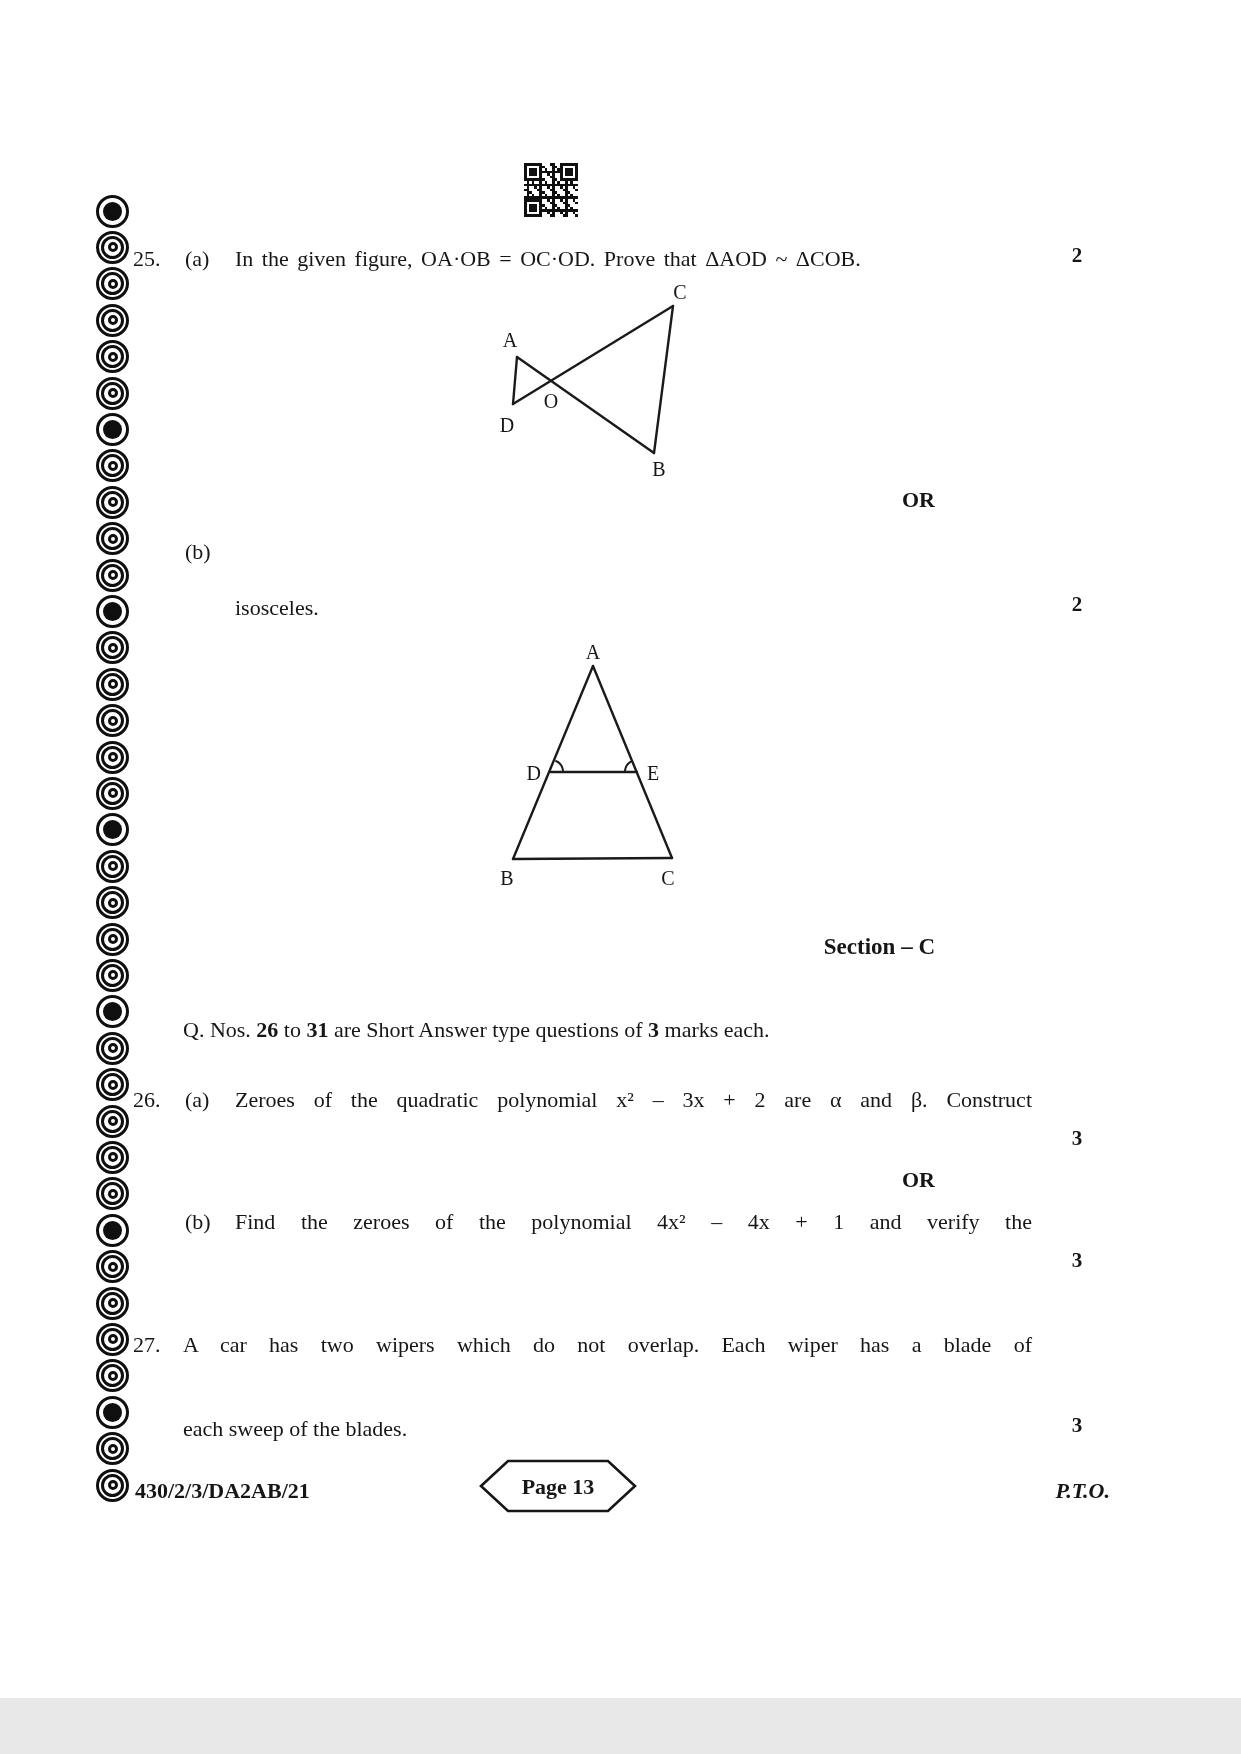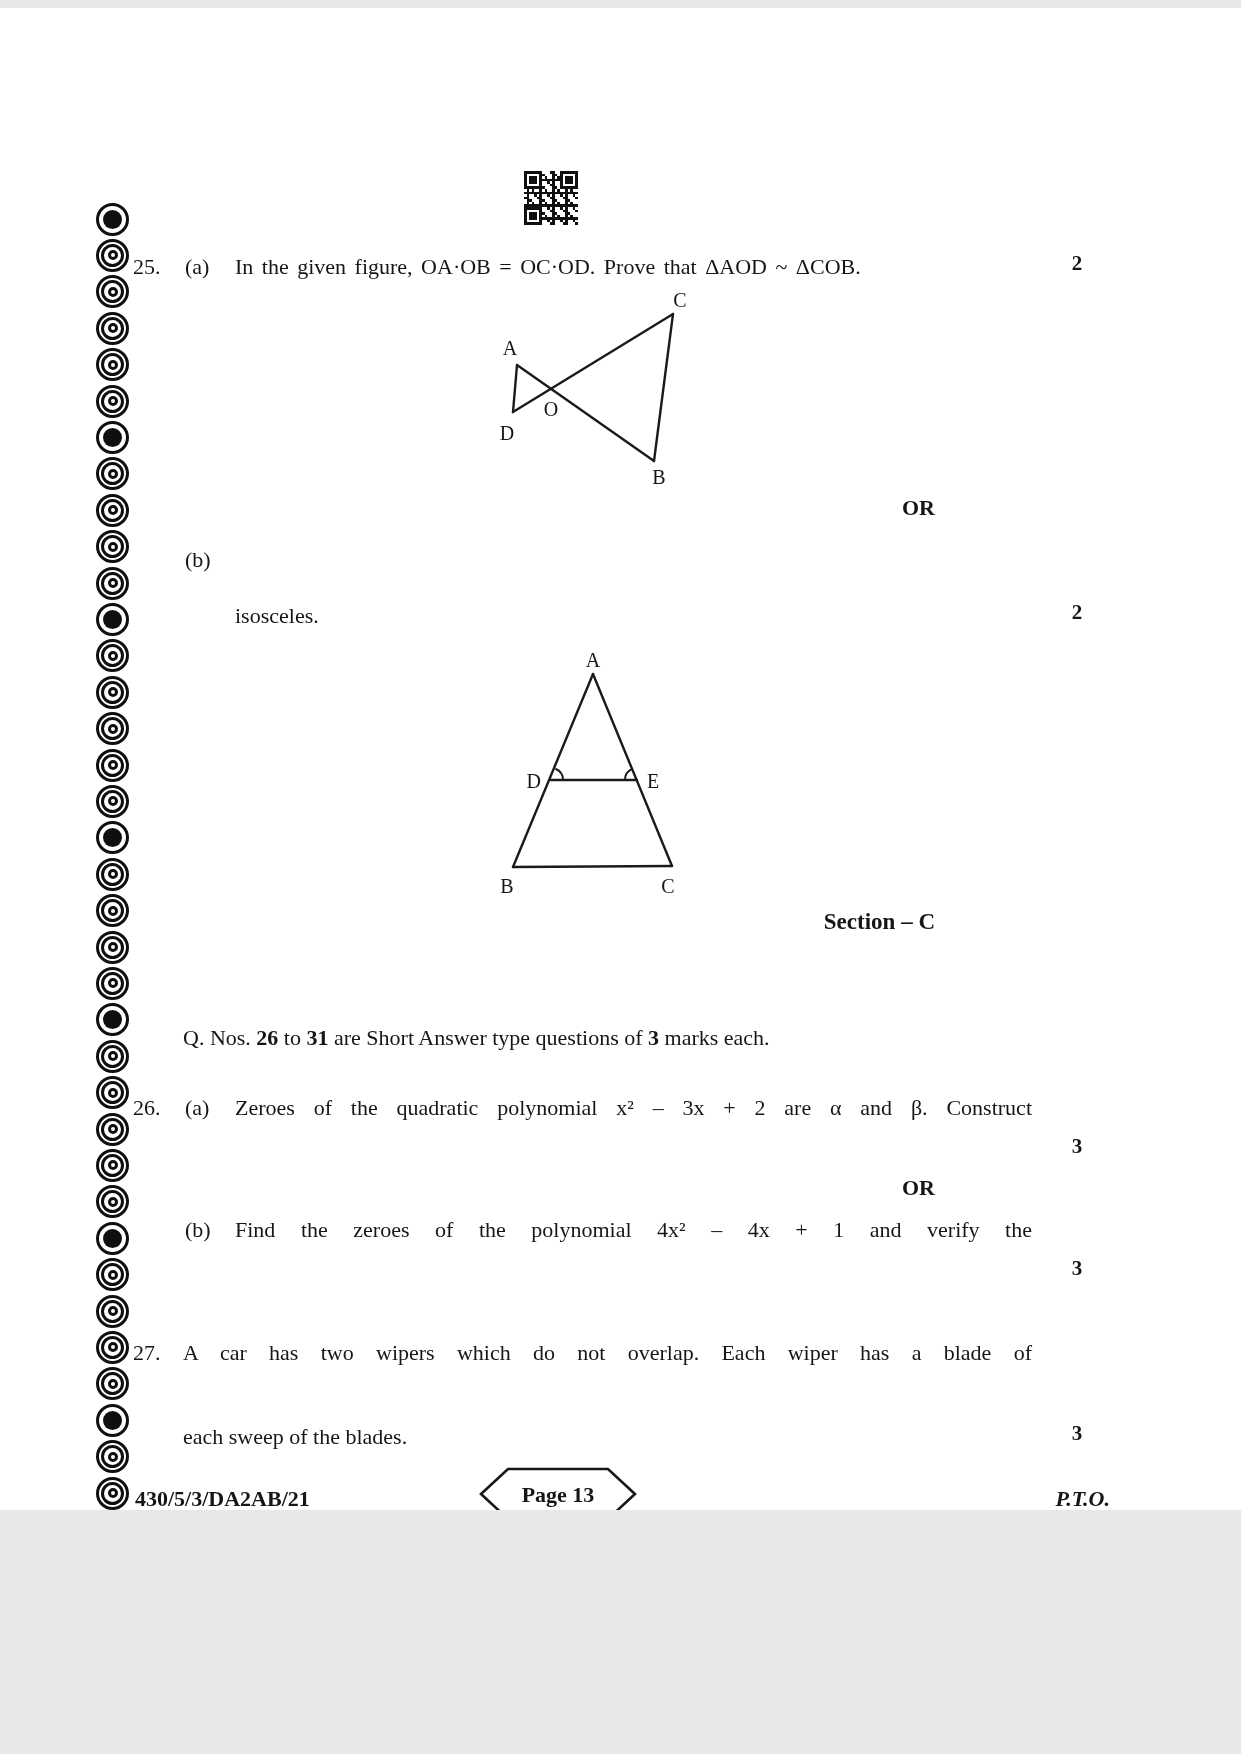--- a/index.html
+++ b/index.html
@@ -1,17 +1,17 @@
 <!DOCTYPE html>
 <html><head>
 <meta charset="utf-8">
 <style>
   html,body { margin:0; padding:0; background:#e8e8e8; }
   .page {
-    position:relative; width:1241px; height:1502px; margin:8px auto;
+    position:relative; width:1241px; height:1698px; margin:0 auto;
     background:#ffffff; color:#161616;
     font-family:"Liberation Serif", serif;
     overflow:hidden;
   }
   .abs { position:absolute; }
   .t  { font-size:22px; line-height:1.25; white-space:pre; }
   .wrapt { font-size:22px; line-height:1.25; white-space:normal; }
   .just { text-align:justify; text-align-last:justify; }
   .bold { font-weight:bold; }
   .ital { font-style:italic; }
@@ -361,40 +361,40 @@
     <line class="figline" x1="551" y1="772" x2="637" y2="772"></line>
     <path class="figarc" d="M 563 772 A 12 12 0 0 0 555.4 760.8"></path>
     <path class="figarc" d="M 625 772 A 12 12 0 0 1 632.4 760.9"></path>
     <text x="593" y="659" text-anchor="middle">A</text>
     <text x="541" y="780" text-anchor="end">D</text>
     <text x="647" y="780" text-anchor="start">E</text>
     <text x="507" y="885" text-anchor="middle">B</text>
     <text x="668" y="885" text-anchor="middle">C</text>
   </svg>
 
-  <div class="abs t bold centerband" style="top:900px; font-size:23px;">Section – C</div>
+  <div class="abs t bold centerband" style="top:933px; font-size:23px;">Section – C</div>
   <div class="abs t" style="left:183px; top:1016px;"><span>Q. Nos. </span><span class="bold">26</span><span> to </span><span class="bold">31</span><span> are Short Answer type questions of </span><span class="bold">3</span><span> marks each.</span></div>
 
   <span class="abs t" style="left:133px; top:1086px;">26.</span>
   <span class="abs t" style="left:185px; top:1086px;">(a)</span>
   <div class="abs wrapt just" style="left:235px; top:1086px; width:797px;">Zeroes of the quadratic polynomial x² – 3x + 2 are α and β. Construct</div>
   <span class="marks" style="left:1062px; top:1126px;">3</span>
 
   <div class="abs t bold centerband" style="top:1166px;">OR</div>
 
   <span class="abs t" style="left:185px; top:1208px;">(b)</span>
   <div class="abs wrapt just" style="left:235px; top:1208px; width:797px;">Find the zeroes of the polynomial 4x² – 4x + 1 and verify the</div>
   <span class="marks" style="left:1062px; top:1248px;">3</span>
 
   <span class="abs t" style="left:133px; top:1331px;">27.</span>
   <div class="abs wrapt just" style="left:183px; top:1331px; width:849px;">A car has two wipers which do not overlap. Each wiper has a blade of</div>
   <span class="abs t" style="left:183px; top:1415px;">each sweep of the blades.</span>
   <span class="marks" style="left:1062px; top:1413px;">3</span>
 
-  <span class="abs t bold" style="left:135px; top:1477px;">430/5/3/DA2AB/21</span>
+  <span class="abs t bold" style="left:135px; top:1477px;">430/2/3/DA2AB/21</span>
 
   <svg class="abs" style="left:478px; top:1458px;" width="160" height="56" viewBox="0 0 160 56">
     <polygon points="30,3 130,3 157,28 130,53 30,53 3,28" fill="none" stroke="#161616" stroke-width="2.6"></polygon>
     <text x="80" y="36" text-anchor="middle" style="font-weight:bold; font-size:22px;">Page 13</text>
   </svg>
 
   <span class="abs t bold ital" style="left:1020px; top:1477px; width:90px; text-align:right; display:inline-block;">P.T.O.</span>
 
 </div>
 

